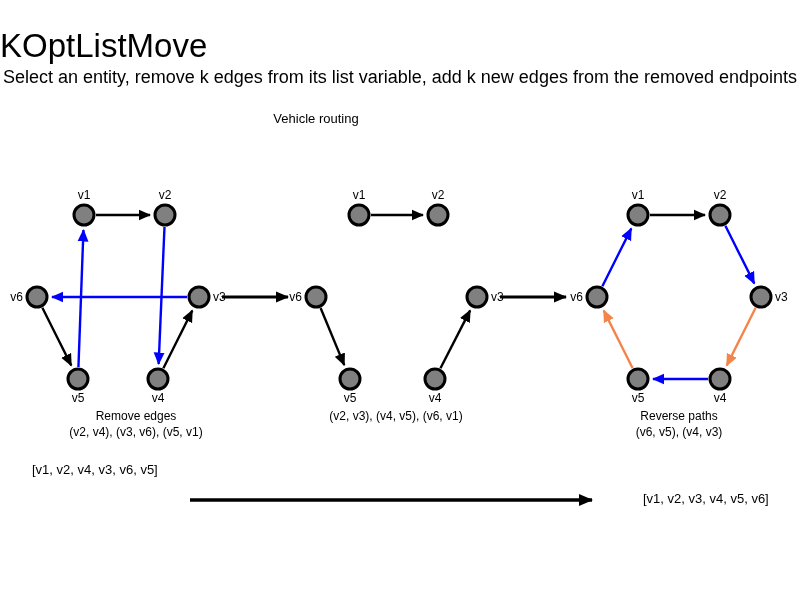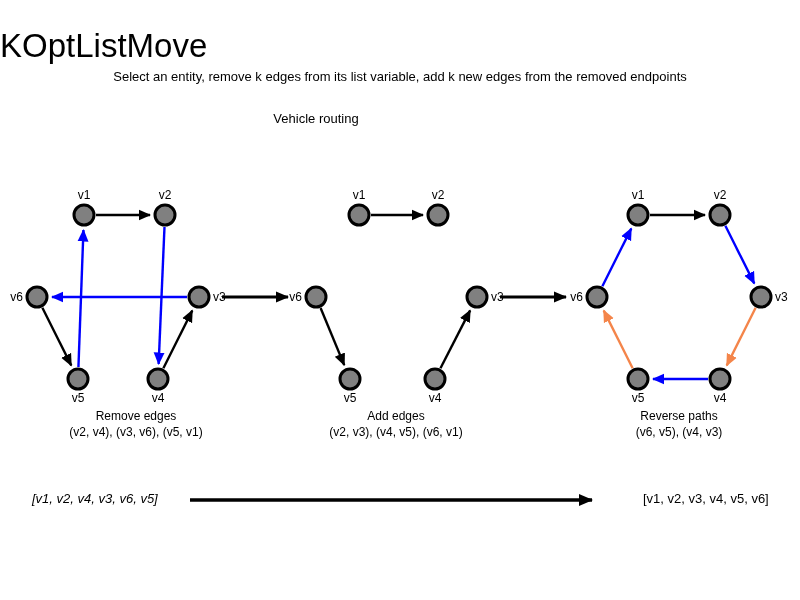--- a/index.html
+++ b/index.html
@@ -8,21 +8,21 @@
     font-family:"Liberation Sans", sans-serif;
     color:#000000;overflow:hidden;position:relative;
   }
   #stage{position:absolute;inset:0;width:800px;height:600px;}
   .t-title{
     position:absolute;left:0;top:26px;width:800px;
     font-size:33px;font-weight:400;line-height:40px;letter-spacing:0px;
   }
   .t-sub{
     position:absolute;left:0;top:69px;width:800px;text-align:center;
-    font-size:13px;font-weight:400;line-height:16px;
+    font-size:18px;font-weight:400;line-height:16px;
   }
   .t-ctx{
     position:absolute;left:0;top:110px;width:632px;text-align:center;
     font-size:13px;font-weight:400;line-height:18px;
   }
   .cap{
     position:absolute;text-align:center;font-size:12px;line-height:16px;
     white-space:nowrap;
   }
   .cap .l1{display:block;}
@@ -126,25 +126,24 @@
         <text x="583" y="301" text-anchor="end" font-size="12">v6</text>
       </g>
     </svg>
 
   <div id="captions">
       <div class="cap" style="left: -14px; top: 408px; width: 300px;">
         <span class="l1">Remove edges</span>
         <span class="l2">(v2, v4), (v3, v6), (v5, v1)</span>
       </div>
       <div class="cap" style="left: 246px; top: 408px; width: 300px;">
-        <span class="l1">Add edges</span>
         <span class="l2">(v2, v3), (v4, v5), (v6, v1)</span>
       </div>
       <div class="cap" style="left: 529px; top: 408px; width: 300px;">
         <span class="l1">Reverse paths</span>
         <span class="l2">(v6, v5), (v4, v3)</span>
       </div>
     </div>
 
-  <div class="listlbl" id="before-lbl" style="left: 32px; top: 491px; font-style: italic;">[v1, v2, v4, v3, v6, v5]</div>
+  <div class="listlbl" id="before-lbl" style="left: 32px; top: 462px;">[v1, v2, v4, v3, v6, v5]</div>
   <div class="listlbl" id="after-lbl" style="left: 595px; top: 491px; padding-left: 48px;">[v1, v2, v3, v4, v5, v6]</div>
 
 </div>
 
 </body></html>

